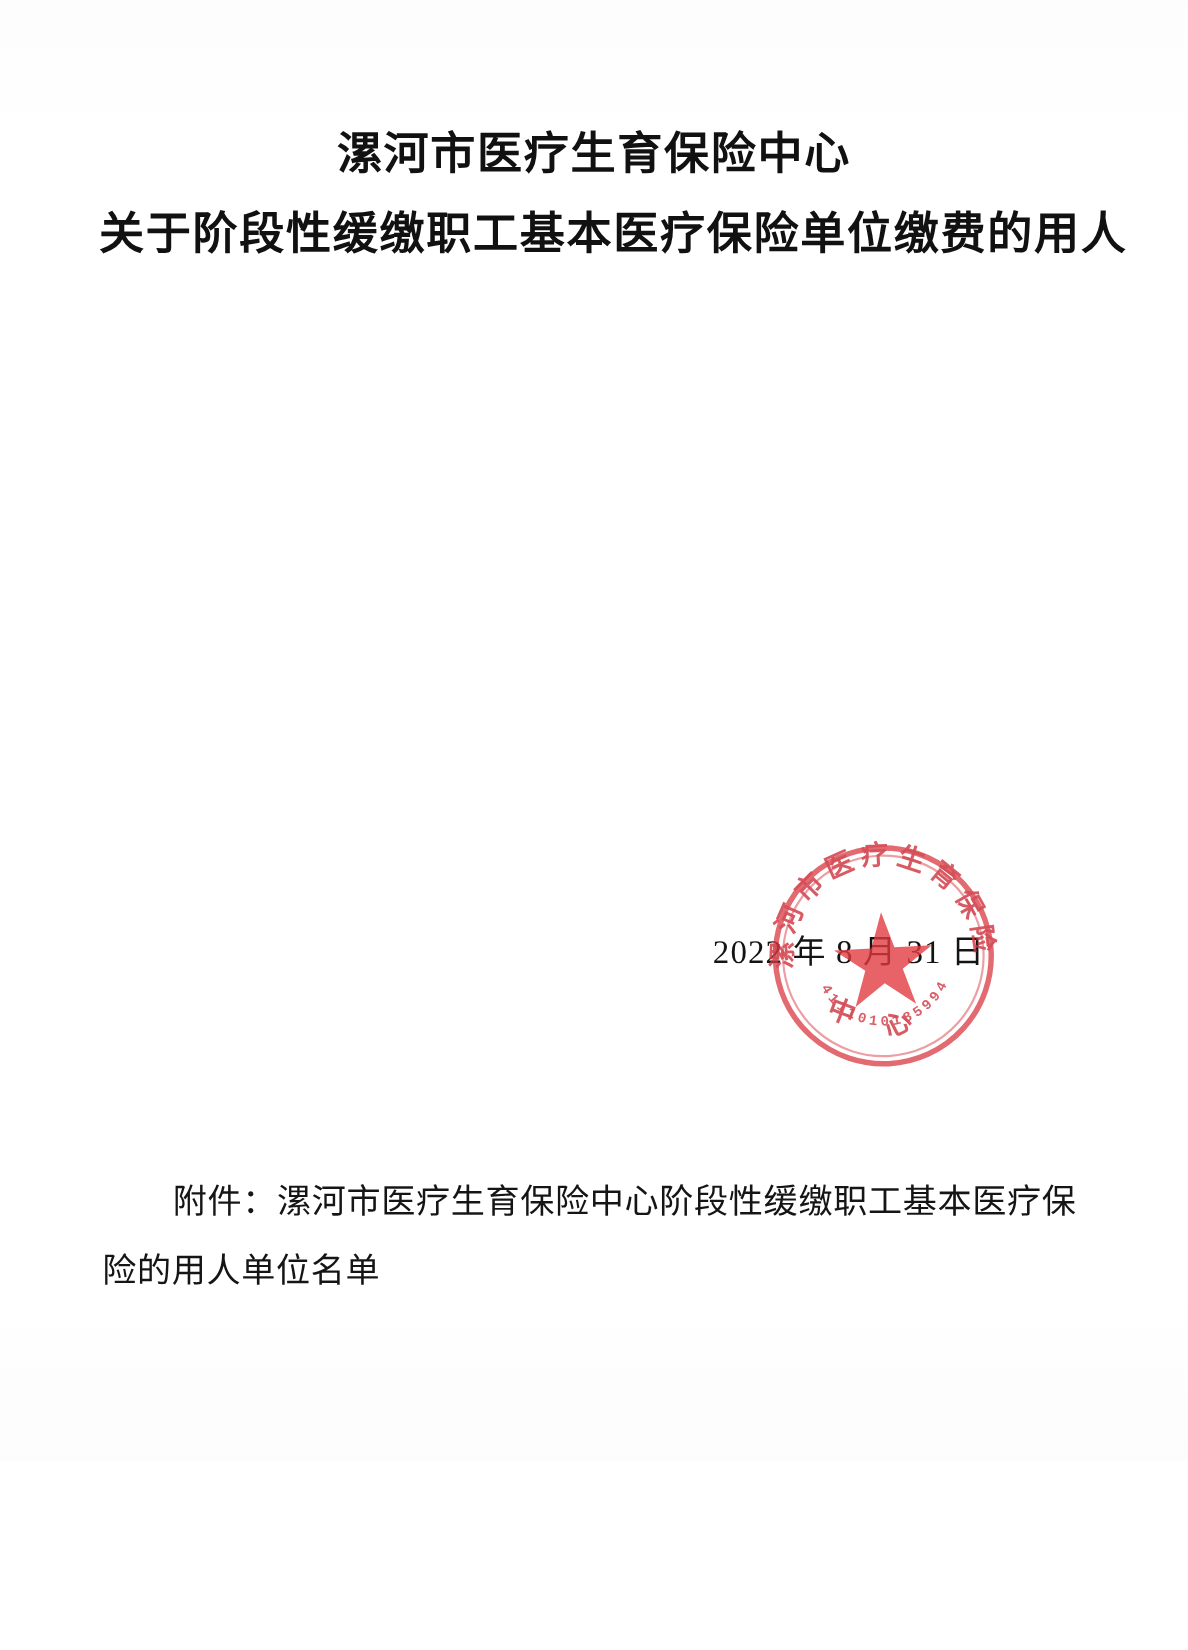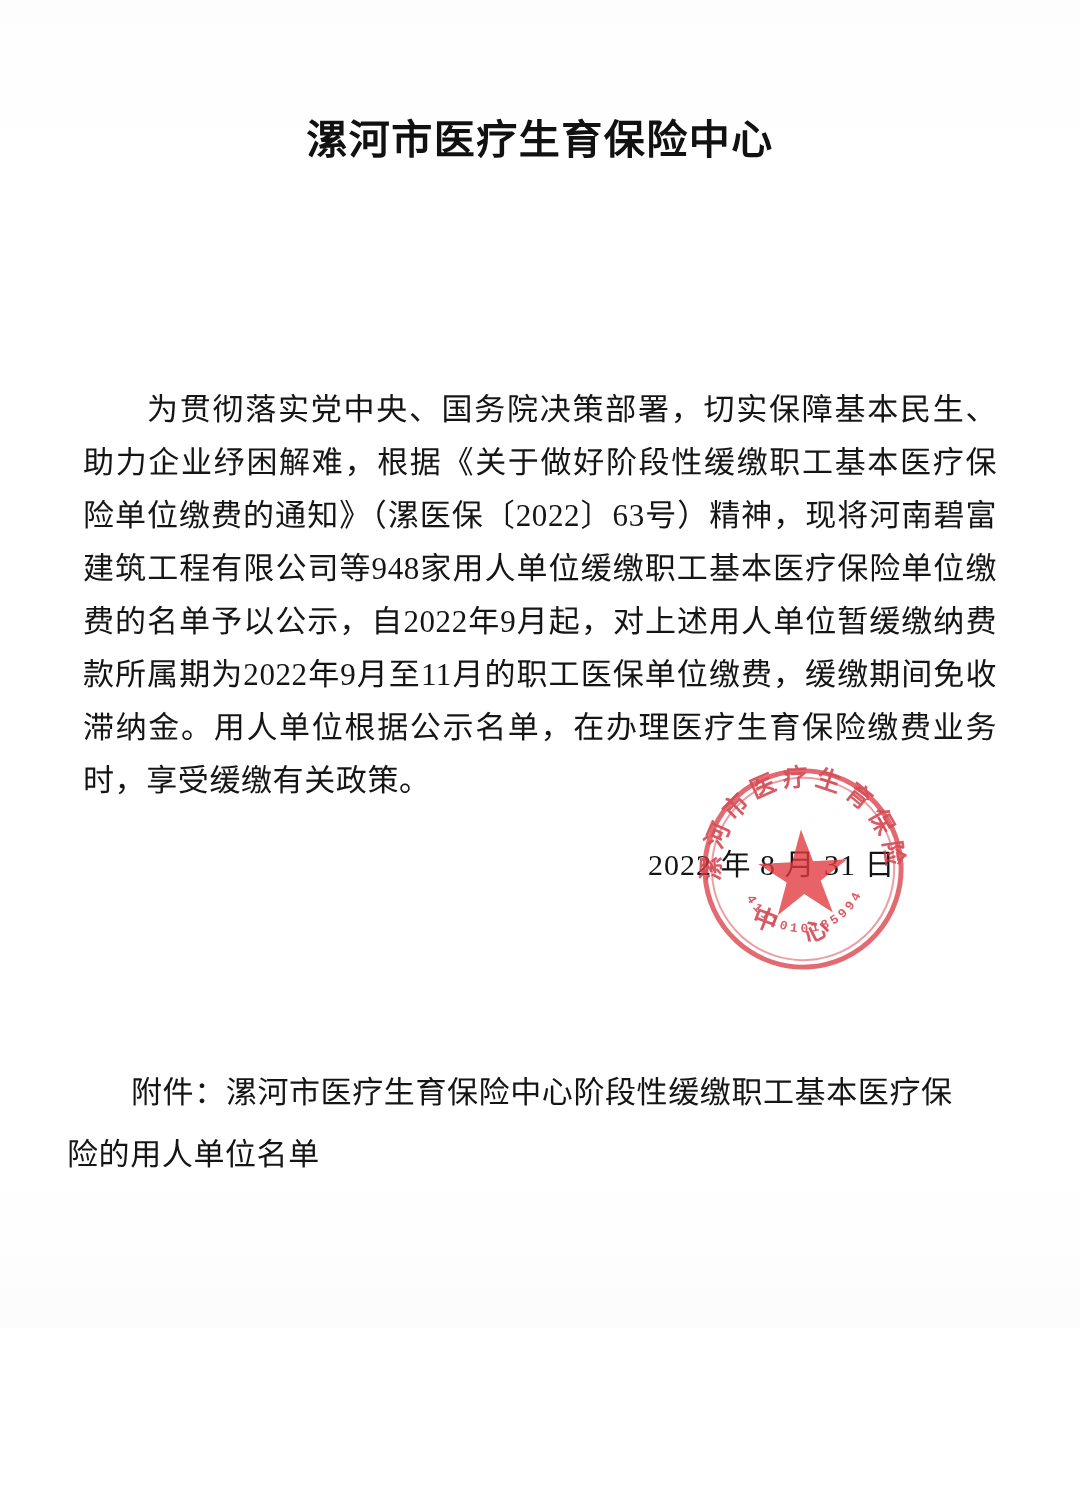--- a/index.html
+++ b/index.html
@@ -93,21 +93,21 @@
     width: 218px;
     height: 218px;
     z-index: 3;
     opacity: 0.88;
     transform: rotate(-3deg);
   }
 
   
   .attach-block {
     position: absolute;
-    left: 67px;
+    left: 93px;
     top: 1062px;
     width: 914px;
   }
   .attach-para {
     font-family: "Liberation Serif", "DejaVu Serif", serif;
     font-size: 31px;
     line-height: 62px;
     letter-spacing: 0.6px;
     text-indent: 64px;
     color: #151515;
@@ -146,25 +146,23 @@
   .wechat-icon { display:block; }
 </style>
 </head>
 <body>
 
 <div class="page">
   <div class="paper-tint"></div>
 
   <div class="title-block">
     <div class="title-line">漯河市医疗生育保险中心</div>
-  </div>
-
-  <div class="body-block">
-    <p class="body-para">为贯彻落实党中央、国务院决策部署，切实保障基本民生、助力企业纾困解难，根据《关于做好阶段性缓缴职工基本医疗保险单位缴费的通知》（漯医保〔2022〕63号）精神，现将河南碧富建筑工程有限公司等948家用人单位缓缴职工基本医疗保险单位缴费的名单予以公示，自2022年9月起，对上述用人单位暂缓缴纳费款所属期为2022年9月至11月的职工医保单位缴费，缓缴期间免收滞纳金。用人单位根据公示名单，在办理医疗生育保险缴费业务时，享受缓缴有关政策。</p>
-  </div>
+    <div class="title-line">关于阶段性缓缴职工基本医疗保险单位缴费的用人</div>
+  </div>
+
 
   <div class="sign-area">
     <div class="date-line">2022 年 8 月 31 日</div>
 
     <svg class="seal" viewBox="0 0 220 220" aria-hidden="true">
       <defs>
         <path id="arcTop" d="M 26 110 A 84 84 0 0 1 194 110" fill="none"></path>
         <path id="arcBottomTxt" d="M 40 110 A 70 70 0 0 0 180 110" fill="none"></path>
         <path id="arcSerial" d="M 46 110 A 64 64 0 0 0 174 110" fill="none"></path>
       </defs>

